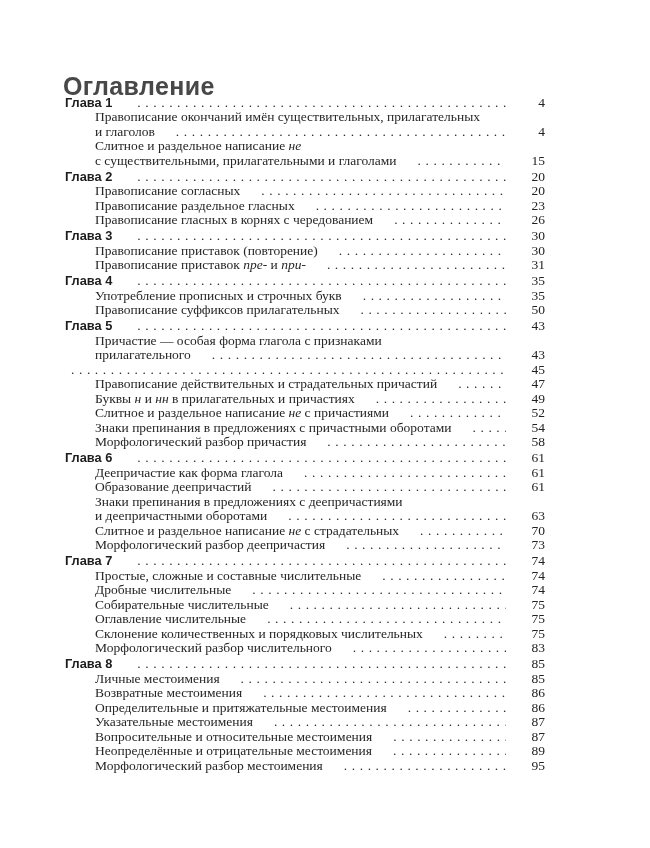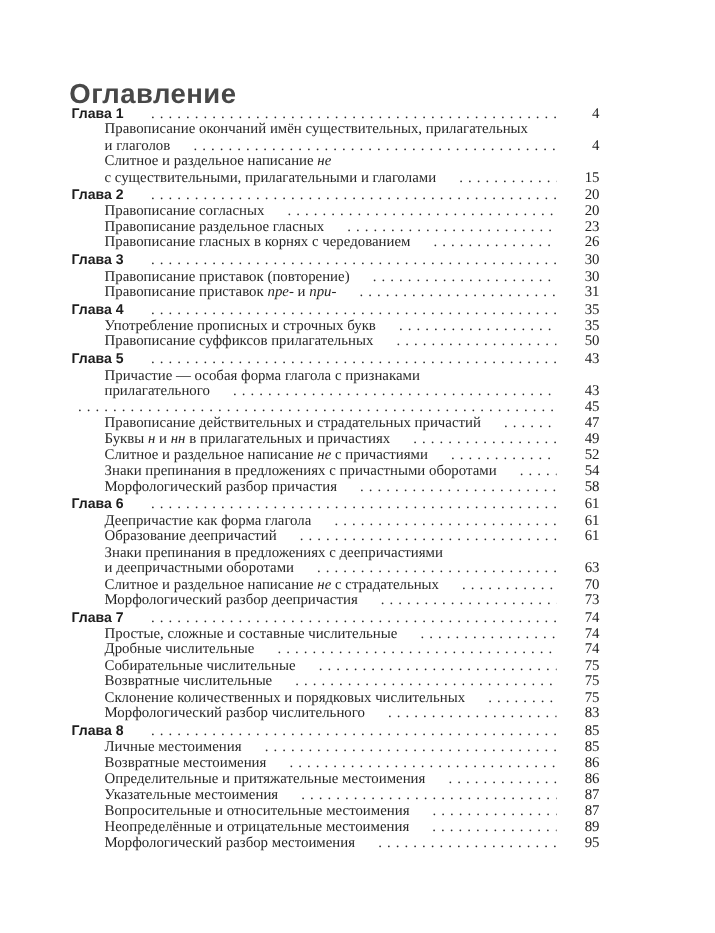--- a/index.html
+++ b/index.html
@@ -244,21 +244,21 @@
         <span class="txt"><span>Дробные числительные</span></span>
         <span class="leader">. . . . . . . . . . . . . . . . . . . . . . . . . . . . . . . . . . . . . . . . . . . . . . . . . . . . . . . . . . . . . . . . . . . . . . . . . . . . . . . . . . . . . . . . . .</span>
         <span class="pg">74</span>
       </div>
       <div class="row entry">
         <span class="txt"><span>Собирательные числительные</span></span>
         <span class="leader">. . . . . . . . . . . . . . . . . . . . . . . . . . . . . . . . . . . . . . . . . . . . . . . . . . . . . . . . . . . . . . . . . . . . . . . . . . . . . . . . . . . . . . . . . .</span>
         <span class="pg">75</span>
       </div>
       <div class="row entry">
-        <span class="txt"><span>Возвратные числительные</span></span>
+        <span class="txt"><span>Оглавление числительные</span></span>
         <span class="leader">. . . . . . . . . . . . . . . . . . . . . . . . . . . . . . . . . . . . . . . . . . . . . . . . . . . . . . . . . . . . . . . . . . . . . . . . . . . . . . . . . . . . . . . . . .</span>
         <span class="pg">75</span>
       </div>
       <div class="row entry">
         <span class="txt"><span>Склонение количественных и порядковых числительных</span></span>
         <span class="leader">. . . . . . . . . . . . . . . . . . . . . . . . . . . . . . . . . . . . . . . . . . . . . . . . . . . . . . . . . . . . . . . . . . . . . . . . . . . . . . . . . . . . . . . . . .</span>
         <span class="pg">75</span>
       </div>
       <div class="row entry">
         <span class="txt"><span>Морфологический разбор числительного</span></span>

